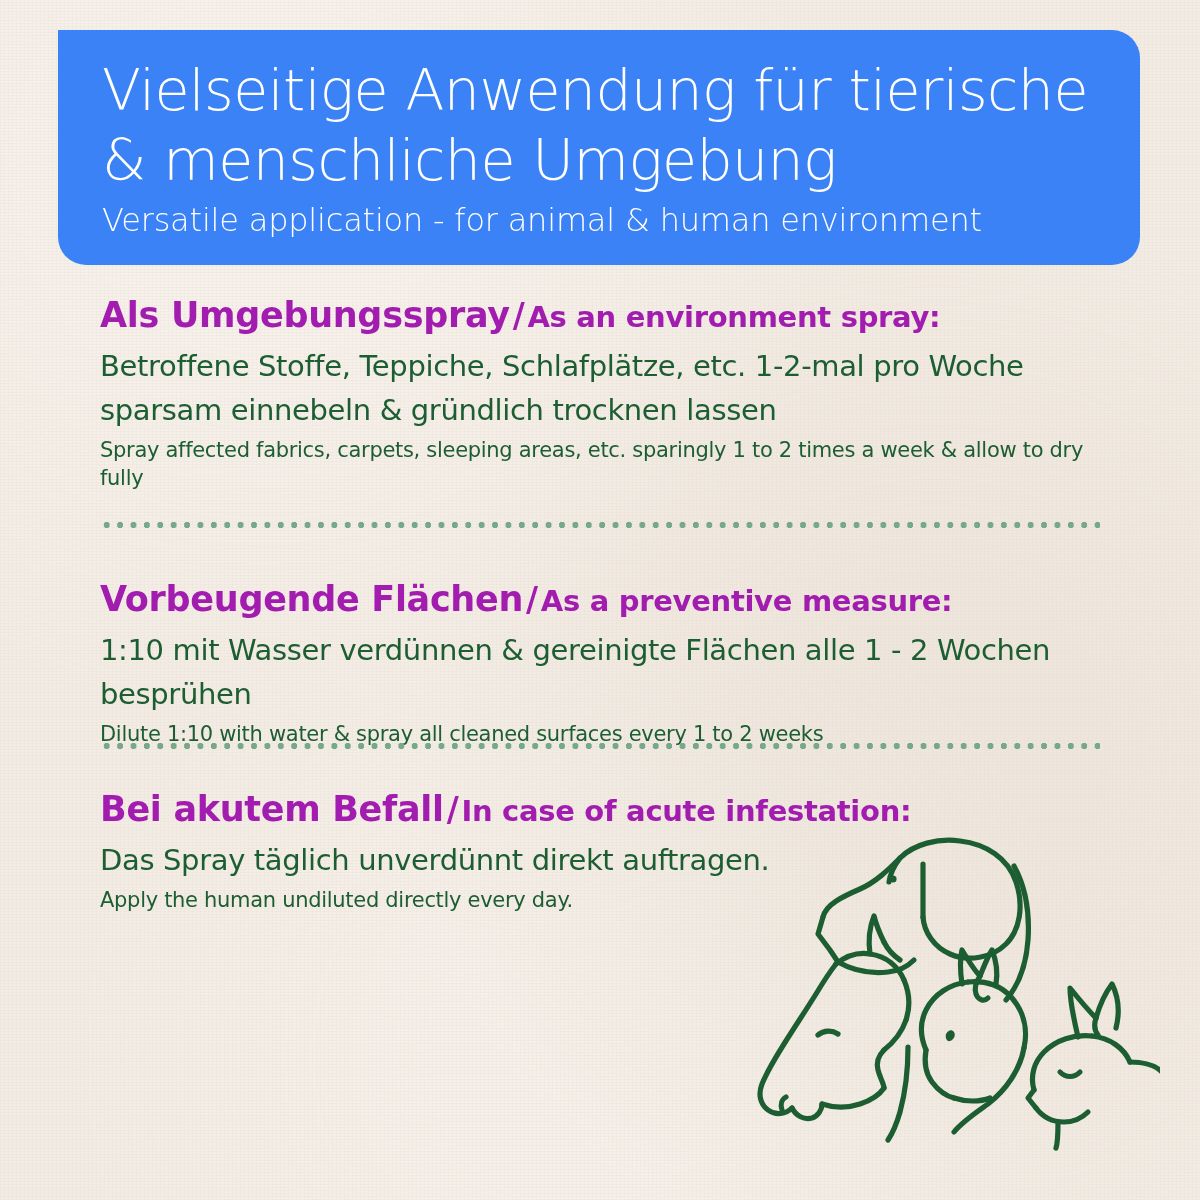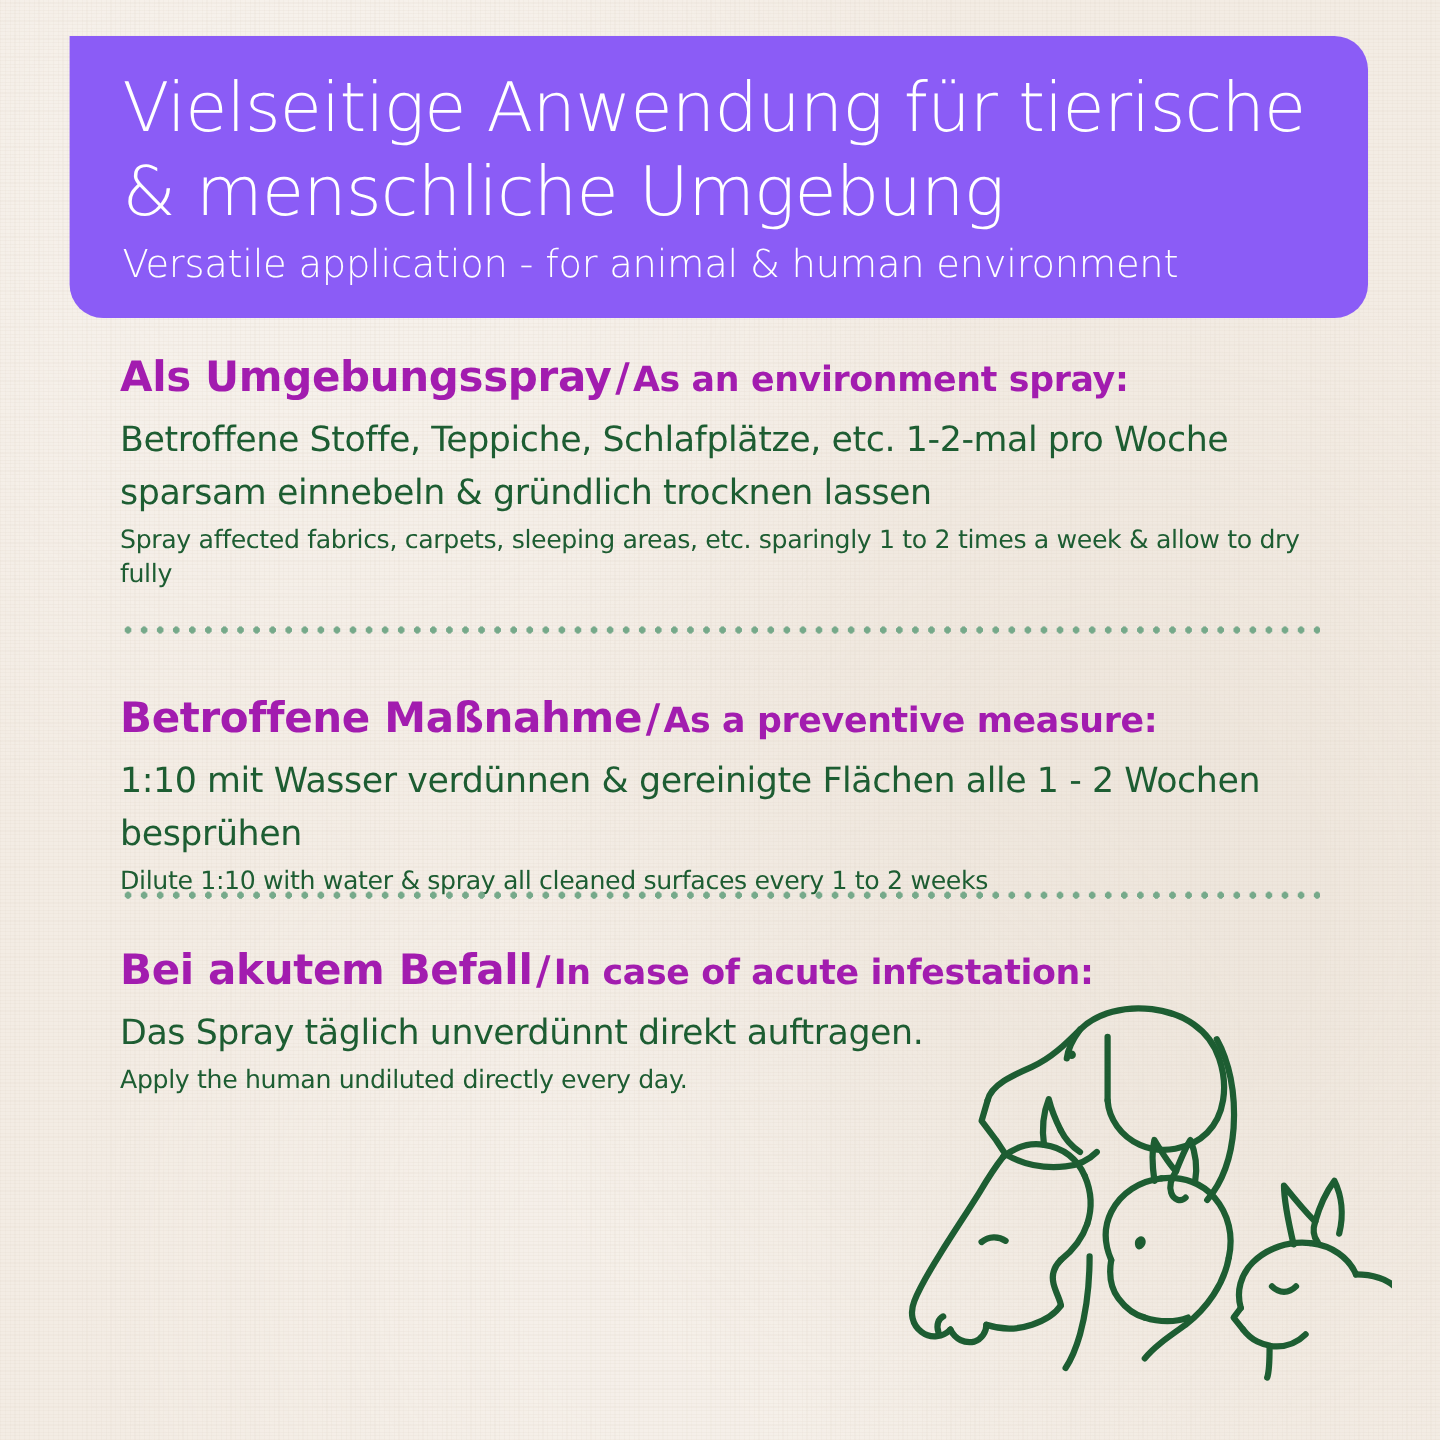--- a/index.html
+++ b/index.html
@@ -29,21 +29,21 @@
       radial-gradient(circle at 48% 88%, rgba(255,255,255,.35) 0 12%, rgba(0,0,0,0) 42%);
   }
 
   
   #header-banner {
     position: absolute;
     left: 58px;
     top: 30px;
     width: 1082px;
     height: 235px;
-    background-color: #8b5cf6;
+    background-color: #3b82f6;
     border-radius: 0 28px 28px 28px;
     box-sizing: border-box;
     padding: 26px 34px 0 44px;
   }
   #header-title {
     color: #ffffff;
     font-family: "DejaVu Sans", sans-serif;
     font-size: 57px;
     font-weight: 300;
     line-height: 1.22;
@@ -150,21 +150,21 @@
     <span class="heading-de">Als Umgebungsspray</span><span class="heading-sep">/</span><span class="heading-en">As an environment spray:</span>
   </h2>
   <p class="body-de">Betroffene Stoffe, Teppiche, Schlafplätze, etc. 1-2-mal pro Woche sparsam einnebeln &amp; gründlich trocknen lassen</p>
   <p class="body-en">Spray affected fabrics, carpets, sleeping areas, etc. sparingly 1 to 2 times a week &amp; allow to dry fully</p>
 </div>
 
 <div class="divider" id="divider-1"></div>
 
 <div class="section" id="section-2">
   <h2 class="section-heading">
-    <span class="heading-de">Betroffene Maßnahme</span><span class="heading-sep">/</span><span class="heading-en">As a preventive measure:</span>
+    <span class="heading-de">Vorbeugende Flächen</span><span class="heading-sep">/</span><span class="heading-en">As a preventive measure:</span>
   </h2>
   <p class="body-de">1:10 mit Wasser verdünnen &amp; gereinigte Flächen alle 1 - 2 Wochen besprühen</p>
   <p class="body-en">Dilute 1:10 with water &amp; spray all cleaned surfaces every 1 to 2 weeks</p>
 </div>
 
 <div class="divider" id="divider-2"></div>
 
 <div class="section" id="section-3">
   <h2 class="section-heading">
     <span class="heading-de">Bei akutem Befall</span><span class="heading-sep">/</span><span class="heading-en">In case of acute infestation:</span>

